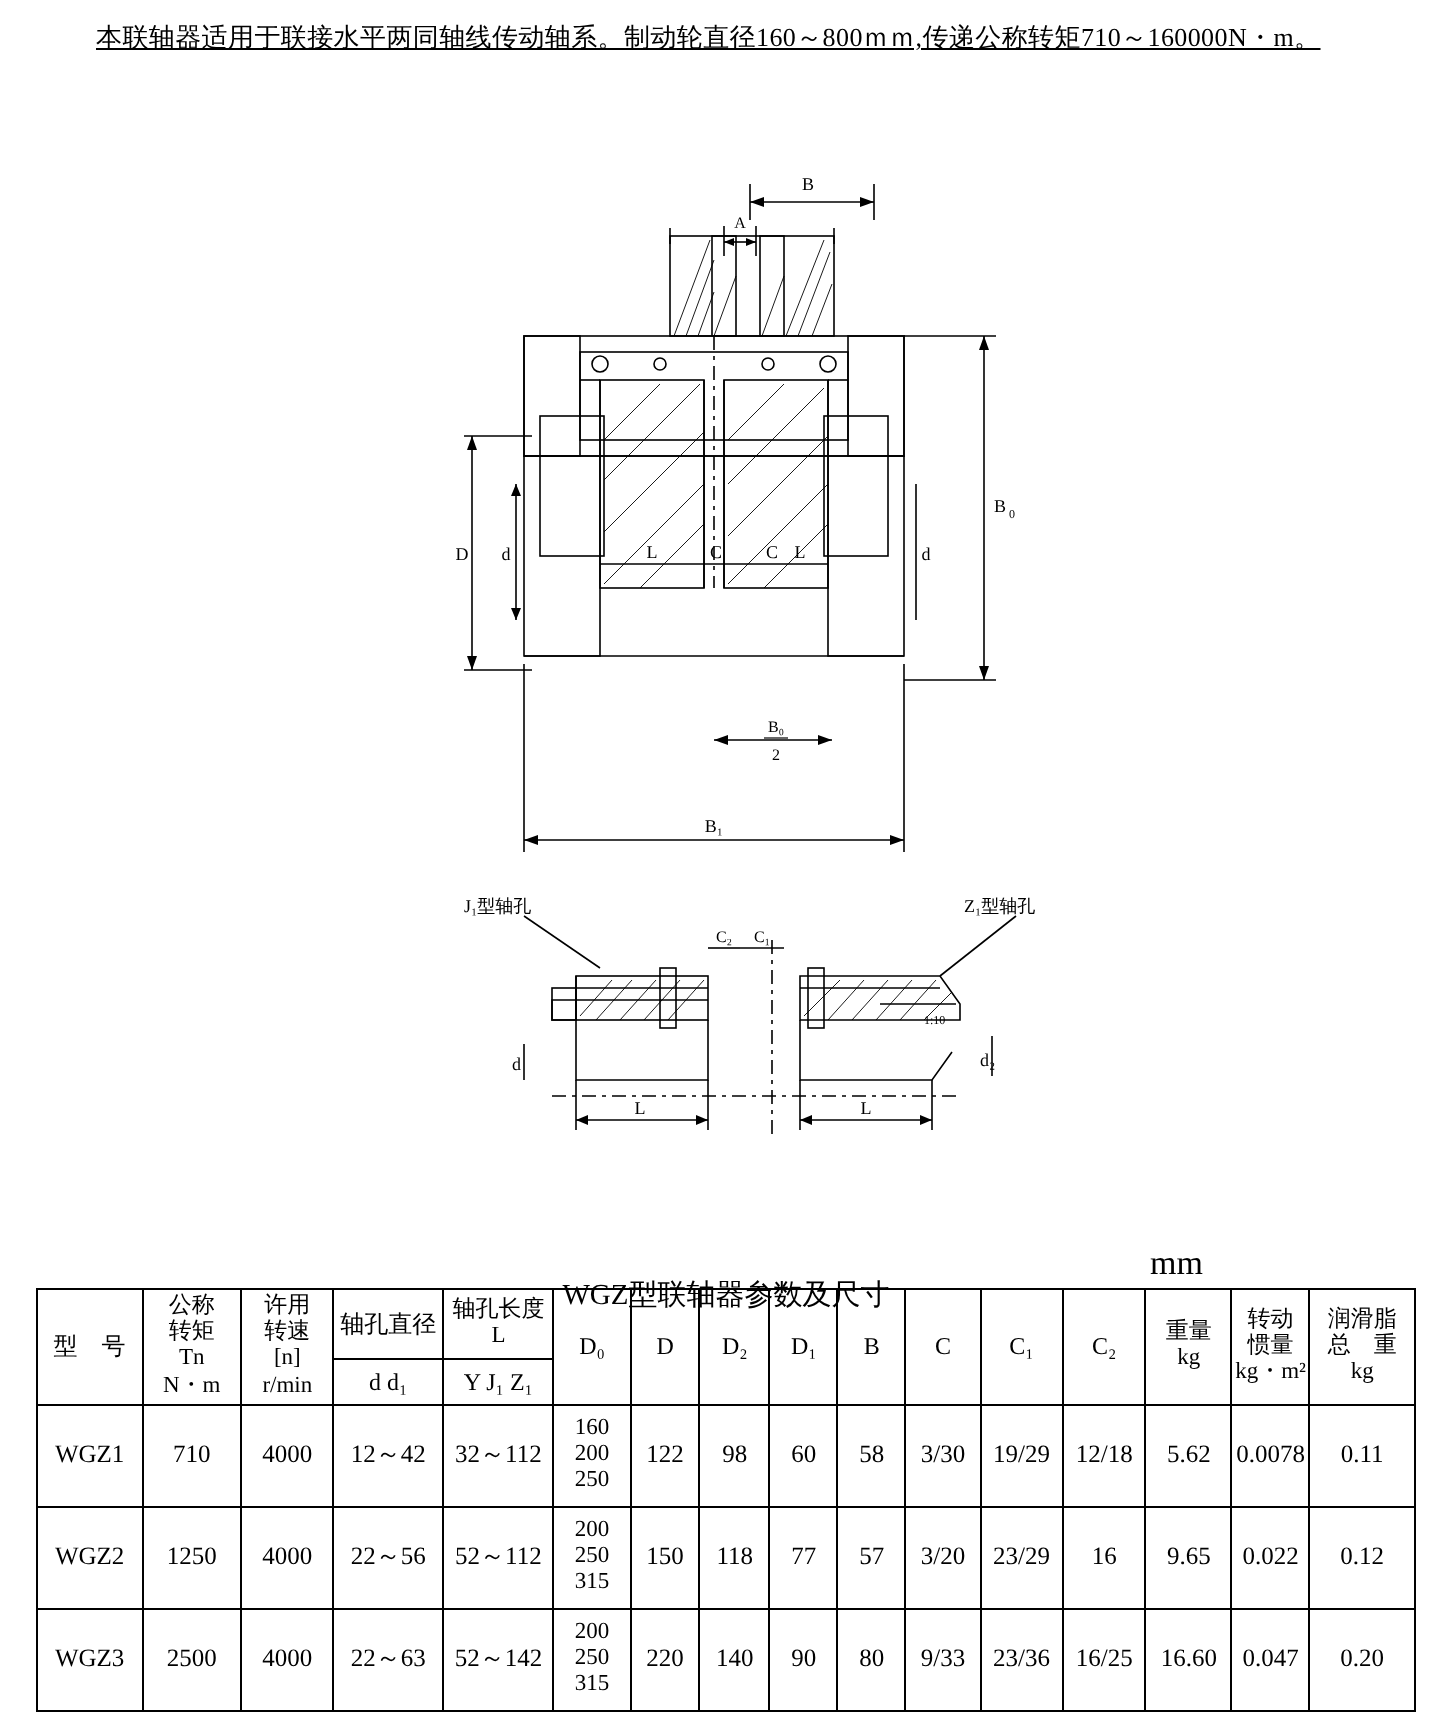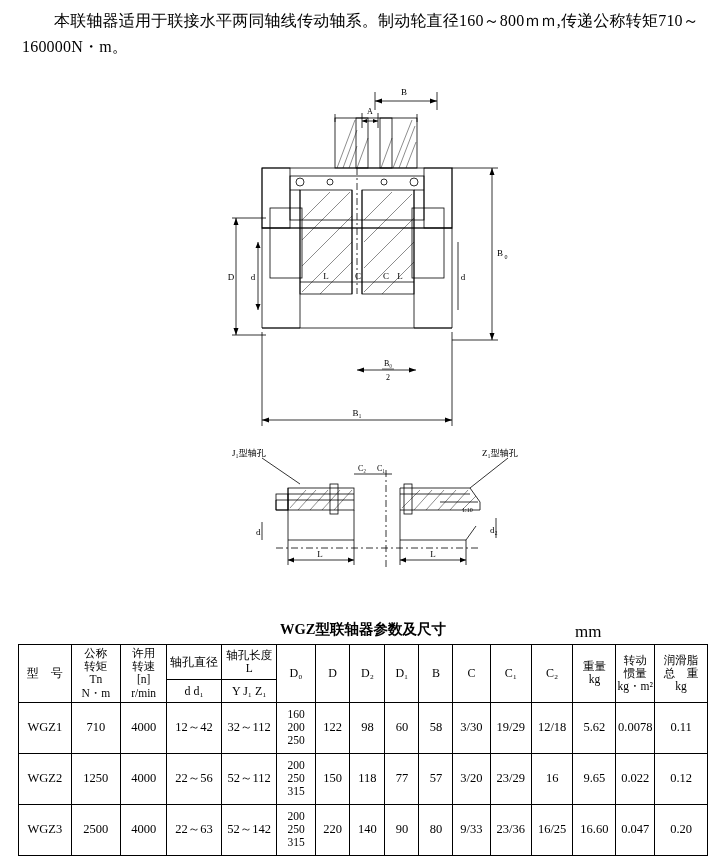--- a/index.html
+++ b/index.html
@@ -7,35 +7,36 @@
     width:726px;height:862px;
     background:#ffffff;
     font-family:"Liberation Serif", serif;
     color:#000;
     position:relative;
     overflow:hidden;
   }
   .intro{
     position:absolute;
     left:22px; top:8px; width:682px;
-    font-size:16px;
+    font-size:13px;
     line-height:1.65;
     text-indent:2em;
     letter-spacing:0.2px;
+    text-decoration:underline;
   }
   .figure{
     position:absolute;
     left:0; top:70px; width:726px; height:540px;
   }
   .tbl-title{
     position:absolute;
-    left:0; top:620px; width:726px;
+    left:0; top:638px; width:726px;
     text-align:center;
     font-size:14.5px;
-    font-weight:bold;
+    font-weight:normal;
   }
   .tbl-unit{
     position:absolute;
     left:575px; top:622px;
     font-size:17px;
   }
   table.spec{
     position:absolute;
     left:18px; top:644px;
     width:690px;

